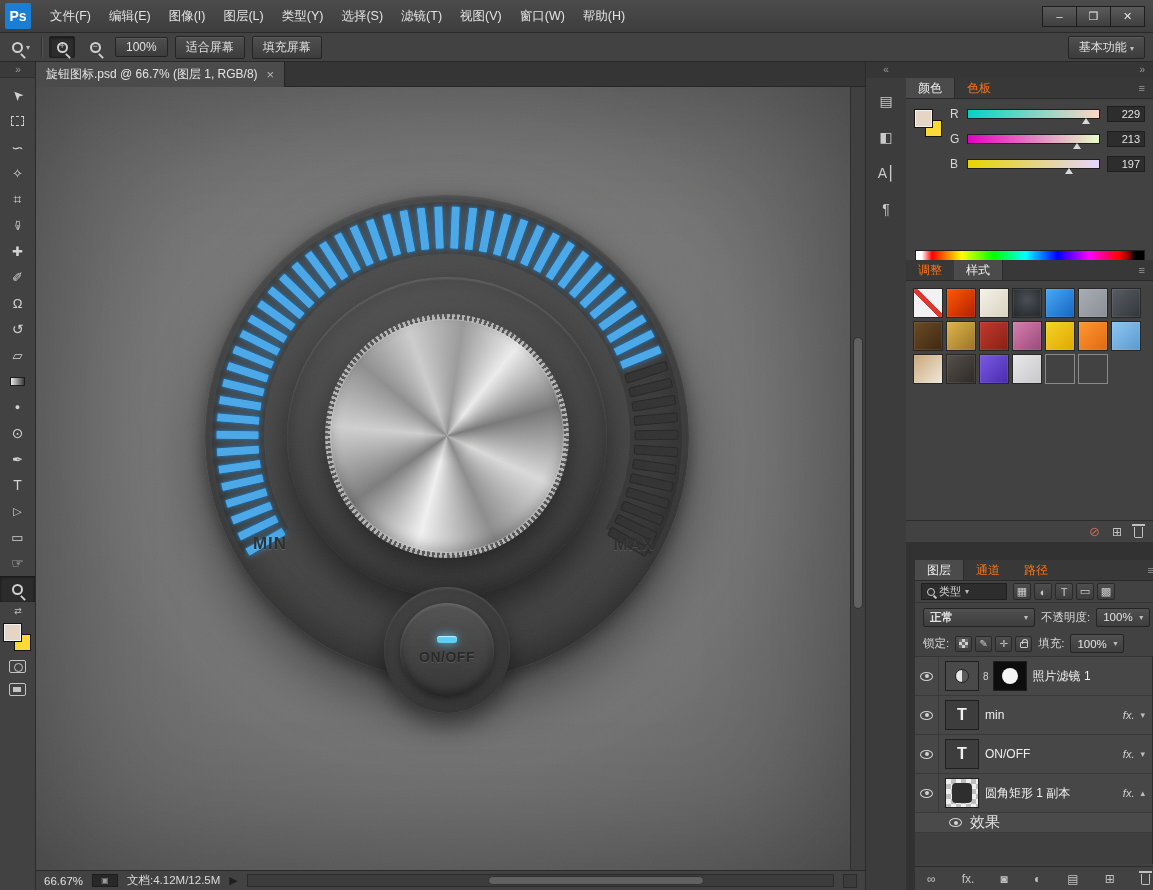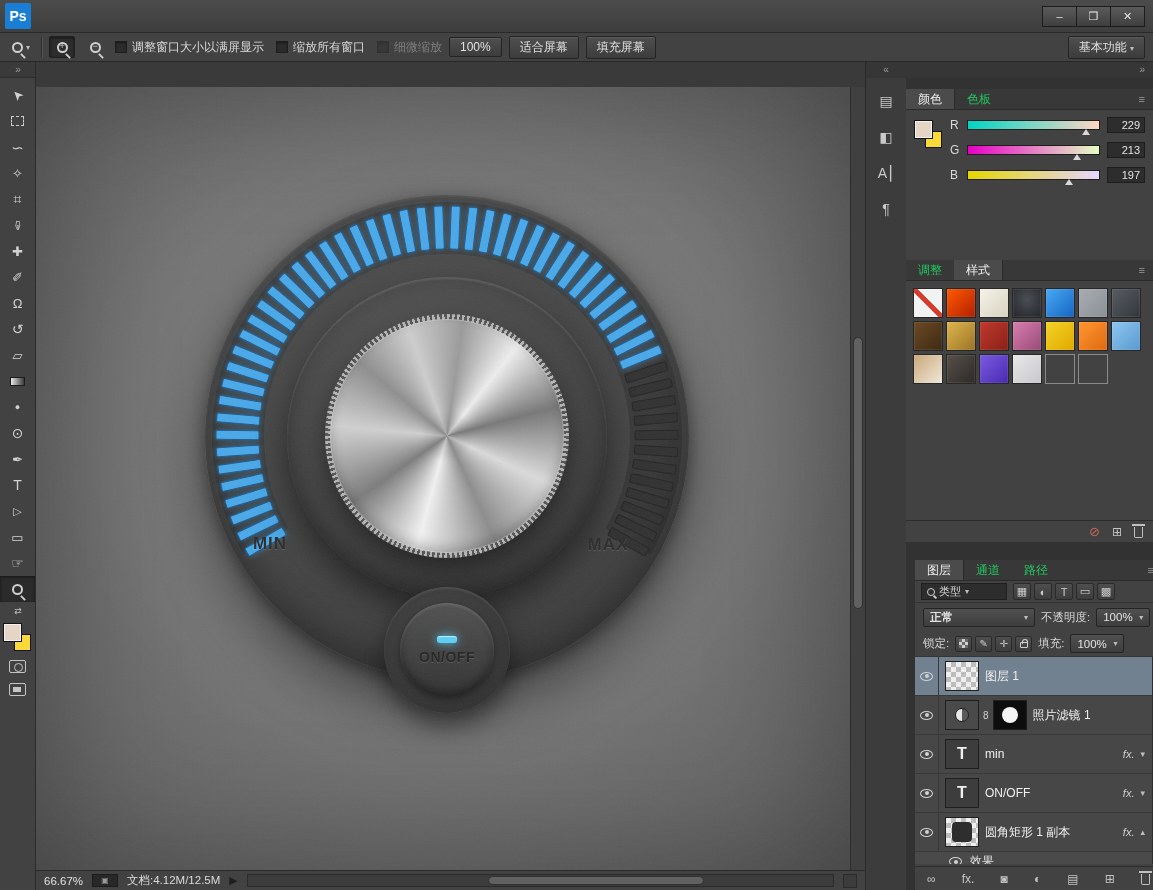--- a/index.html
+++ b/index.html
@@ -85,21 +85,21 @@
         background:repeating-conic-gradient(#b4b4b4 0deg 1.2deg, #555 1.2deg 2.4deg);
         box-shadow:0 12px 26px rgba(0,0,0,.48);}
   .knob-face{position:absolute;left:294px;top:232px;width:234px;height:234px;border-radius:50%;
         background:radial-gradient(circle at 50% 50%, rgba(130,130,130,.5) 0%, rgba(130,130,130,0) 16%),
         conic-gradient(from -20deg,#cdcdcd 0deg,#9b9b9b 28deg,#ededed 58deg,#787878 95deg,#dadada 135deg,
                        #8d8d8d 175deg,#f1f1f1 215deg,#7d7d7d 255deg,#d0d0d0 295deg,#8f8f8f 330deg,#cdcdcd 360deg);
         box-shadow:inset 0 0 0 1px rgba(255,255,255,.28), inset 0 -5px 12px rgba(0,0,0,.22);}
   .engraved{position:absolute;transform:translate(-50%,-50%);font-weight:bold;font-size:17px;letter-spacing:1px;
         color:#2d2d2d;text-shadow:0 1px 1px rgba(255,255,255,.15);}
   .min-label{left:234px;top:457px;}
-  .max-label{left:572px;top:458px;}
+  .max-label{left:598px;top:458px;}
   .onoff-outer{position:absolute;left:348px;top:500px;width:126px;height:126px;border-radius:50%;
         background:radial-gradient(circle at 45% 35%, #474747, #363636 60%, #2c2c2c);
         box-shadow:0 12px 24px rgba(0,0,0,.5), inset 0 2px 2px rgba(255,255,255,.09);}
   .onoff-inner{position:absolute;left:364px;top:516px;width:94px;height:94px;border-radius:50%;
         background:linear-gradient(180deg,#525252,#333);
         box-shadow:inset 0 2px 3px rgba(255,255,255,.14), inset 0 -5px 9px rgba(0,0,0,.38), 0 2px 7px rgba(0,0,0,.42);
         display:flex;flex-direction:column;align-items:center;justify-content:center;gap:6px;}
   .led{width:20px;height:7px;border-radius:3px;background:#5ad0f8;
        box-shadow:0 0 10px rgba(90,208,248,.95), inset 0 1px 1px rgba(255,255,255,.65);}
   .onoff-label{font-weight:bold;font-size:14px;color:#262626;text-shadow:0 1px 0 rgba(255,255,255,.12);letter-spacing:.5px;}
@@ -122,25 +122,25 @@
   .ministrip{position:absolute;left:865px;top:62px;width:41px;bottom:0;background:#3c3c3c;border-left:1px solid #2a2a2a;}
   .ministrip-header{height:16px;background:#363636;color:#9b9b9b;font-size:10px;text-align:center;line-height:15px;}
   .mini-icon{width:30px;height:26px;margin:10px auto 8px;display:flex;align-items:center;justify-content:center;
              color:#cacaca;font-size:14px;border-radius:3px;}
 
   
   .panels{position:absolute;left:906px;top:62px;width:247px;bottom:0;background:#323232;}
   .panels-header{height:16px;background:#363636;color:#9b9b9b;font-size:10px;text-align:right;line-height:15px;padding-right:8px;}
   .panel{position:absolute;left:0;width:247px;background:#424242;}
   .ptabs{display:flex;background:#383838;height:21px;border-bottom:1px solid #2a2a2a;align-items:stretch;}
-  .ptab{padding:0 12px;line-height:21px;font-size:12px;color:#22c55e;}
+  .ptab{padding:0 12px;line-height:21px;font-size:12px;color:#f97316;}
   .ptab.active{background:#4b4b4b;color:#ededed;border-right:1px solid #2a2a2a;}
   .pmenu{margin-left:auto;color:#9a9a9a;padding:0 8px;line-height:21px;font-size:11px;}
 
-  .color-panel{top:27px;height:192px;}
+  .color-panel{top:16px;height:192px;}
   .fgbg-widget.in-panel{position:absolute;left:9px;top:32px;margin:0;}
   .color-sliders{position:absolute;left:44px;right:8px;top:28px;}
   .slider-row{display:flex;align-items:center;gap:7px;margin-bottom:10px;height:15px;}
   .sl-label{width:10px;color:#d8d8d8;font-size:12px;}
   .sl-track{flex:1;height:10px;border:1px solid #1e1e1e;position:relative;}
   .sl-thumb{position:absolute;bottom:-6px;margin-left:-4px;width:0;height:0;
             border-left:4px solid transparent;border-right:4px solid transparent;border-bottom:6px solid #d8d8d8;}
   .sl-value{width:38px;height:16px;background:#2d2d2d;border:1px solid #1e1e1e;color:#e2e2e2;
             font-size:11px;text-align:right;padding:1px 4px;}
   .spectrum{position:absolute;left:9px;right:8px;bottom:9px;height:11px;border:1px solid #1e1e1e;
@@ -186,37 +186,49 @@
   .thumb.adjustment{background:#4a4a4a;}
   .adj-in{width:14px;height:14px;border-radius:50%;background:linear-gradient(90deg,#e8e8e8 50%,#5a5a5a 50%);border:1px solid #222;}
   .thumb.shape{background:repeating-conic-gradient(#bdbdbd 0% 25%, #efefef 0% 50%) 0 0/10px 10px;}
   .shape-in{width:20px;height:20px;background:#2e2e2e;border-radius:4px;}
   .thumb.mask{background:#0d0d0d;}
   .mask-circle{width:16px;height:16px;border-radius:50%;background:#f4f4f4;}
   .mask-link{color:#cfcfcf;font-size:10px;transform:rotate(0deg);margin:0 -2px;}
   .lname{font-size:12px;color:#efefef;white-space:nowrap;overflow:hidden;}
   .fx-badge{margin-left:auto;color:#d0d0d0;font-size:11px;font-style:italic;}
   .fx-arrow{color:#bdbdbd;font-size:9px;margin-right:2px;}
-  .fx-row{height:20px;display:flex;align-items:center;gap:8px;padding-left:34px;background:#4a4a4a;border-bottom:1px solid #3a3a3a;font-size:12px;color:#e2e2e2;}
+  .fx-row{height:20px;display:flex;align-items:center;gap:8px;padding-left:34px;background:#4a4a4a;border-bottom:1px solid #3a3a3a;font-size:15px;color:#e2e2e2;}
   .layers-scroll{position:absolute;right:0;top:97px;bottom:26px;width:10px;background:#383838;border-left:1px solid #2c2c2c;}
   .layers-thumbtrack{position:absolute;left:1px;top:3px;width:7px;height:52px;background:#5e5e5e;border-radius:4px;border:1px solid #2e2e2e;}
   .layers-footer{position:absolute;left:0;right:0;bottom:0;height:24px;border-top:1px solid #2c2c2c;background:#424242;
                  display:flex;align-items:center;justify-content:space-between;padding:0 12px;color:#c4c4c4;font-size:12px;}
   .i-trash{width:9px;height:11px;border:1px solid #c0c0c0;border-top:none;border-radius:0 0 2px 2px;position:relative;margin-top:2px;display:inline-block;}
   .i-trash::before{content:"";position:absolute;left:-3px;top:-3px;width:13px;height:2px;background:#c0c0c0;}
   .i-clear{color:#c96a5a;font-size:13px;}
   .footer-glyph{font-size:12px;color:#c4c4c4;display:flex;align-items:center;}
 </style>
 </head>
 <body>
 
 <div class="app">
 
   <header class="menubar">
     <div class="ps-logo">Ps</div>
+    <nav class="menu-items">
+        <div class="menu-item">文件(F)</div>
+        <div class="menu-item">编辑(E)</div>
+        <div class="menu-item">图像(I)</div>
+        <div class="menu-item">图层(L)</div>
+        <div class="menu-item">类型(Y)</div>
+        <div class="menu-item">选择(S)</div>
+        <div class="menu-item">滤镜(T)</div>
+        <div class="menu-item">视图(V)</div>
+        <div class="menu-item">窗口(W)</div>
+        <div class="menu-item">帮助(H)</div>
+      </nav>
     <div class="win-controls">
         <div class="win-btn">–</div>
         <div class="win-btn">❐</div>
         <div class="win-btn">✕</div>
       </div>
   </header>
 
   <div class="optionsbar">
     <div class="tool-chip">
       <span class="mag"></span>
@@ -226,34 +238,20 @@
     <div class="mini-btn active">
       <span class="mag">
           <i class="pm">+</i>
         </span>
     </div>
     <div class="mini-btn">
       <span class="mag">
           <i class="pm">−</i>
         </span>
     </div>
-    <div style="display:flex;align-items:center;gap:12px;">
-        <div class="cb-wrap">
-          <span class="cb"></span>
-          <span class="cb-label">调整窗口大小以满屏显示</span>
-        </div>
-        <div class="cb-wrap">
-          <span class="cb"></span>
-          <span class="cb-label">缩放所有窗口</span>
-        </div>
-        <div class="cb-wrap">
-          <span class="cb cb-dis"></span>
-          <span class="cb-label disabled">细微缩放</span>
-        </div>
-      </div>
     <div class="px-btn">100%</div>
     <div style="display:flex;align-items:center;gap:7px;">
         <div class="px-btn">适合屏幕</div>
         <div class="px-btn">填充屏幕</div>
       </div>
     <div class="workspace-btn">
       <span class="px-btn"><span>基本功能</span>
       <span class="dd-arrow"> ▾</span></span>
     </div>
   </div>
@@ -324,20 +322,26 @@
       </div>
     <div class="swap-mini">⇄</div>
     <div class="fgbg-widget">
       <div class="fgsq" style="background: rgb(229, 213, 197);"></div>
       <div class="bgsq" style="background: rgb(251, 217, 56);"></div>
     </div>
     <span class="qm-icon"></span>
     <span class="sm-icon"></span>
   </div>
 
+  <div class="tabrow">
+    <div class="doc-tab">
+      <span>旋钮图标.psd @ 66.7% (图层 1, RGB/8)</span>
+      <span class="tab-close">×</span>
+    </div>
+  </div>
 
   <div class="canvas">
     <div class="art">
       <div class="halo"></div>
       <div class="dial-plate"></div>
       <svg id="ticks-svg" width="814" height="783">
         <defs>
           <filter id="tick-glow" x="-60%" y="-60%" width="220%" height="220%">
             <feGaussianBlur stdDeviation="3.5"></feGaussianBlur>
           </filter>
@@ -611,27 +615,20 @@
               <span class="padlock"></span>
             </span>
           </div>
         <span class="llabel">填充:</span>
         <div class="dropdown dd-sm">
           <span>100%</span>
           <span class="dd-arrow">▾</span>
         </div>
       </div>
       <div class="layer-rows">
-          <div class="lrow selected">
-            <div class="eye-cell">
-              <span class="eye"></span>
-            </div>
-            <div class="thumb checker"></div>
-            <span class="lname">图层 1</span>
-          </div>
           <div class="lrow">
             <div class="eye-cell">
               <span class="eye"></span>
             </div>
             <div class="thumb adjustment">
               <span class="adj-in"></span>
             </div>
             <span class="mask-link">8</span>
             <div class="thumb mask">
               <span class="mask-circle"></span>

